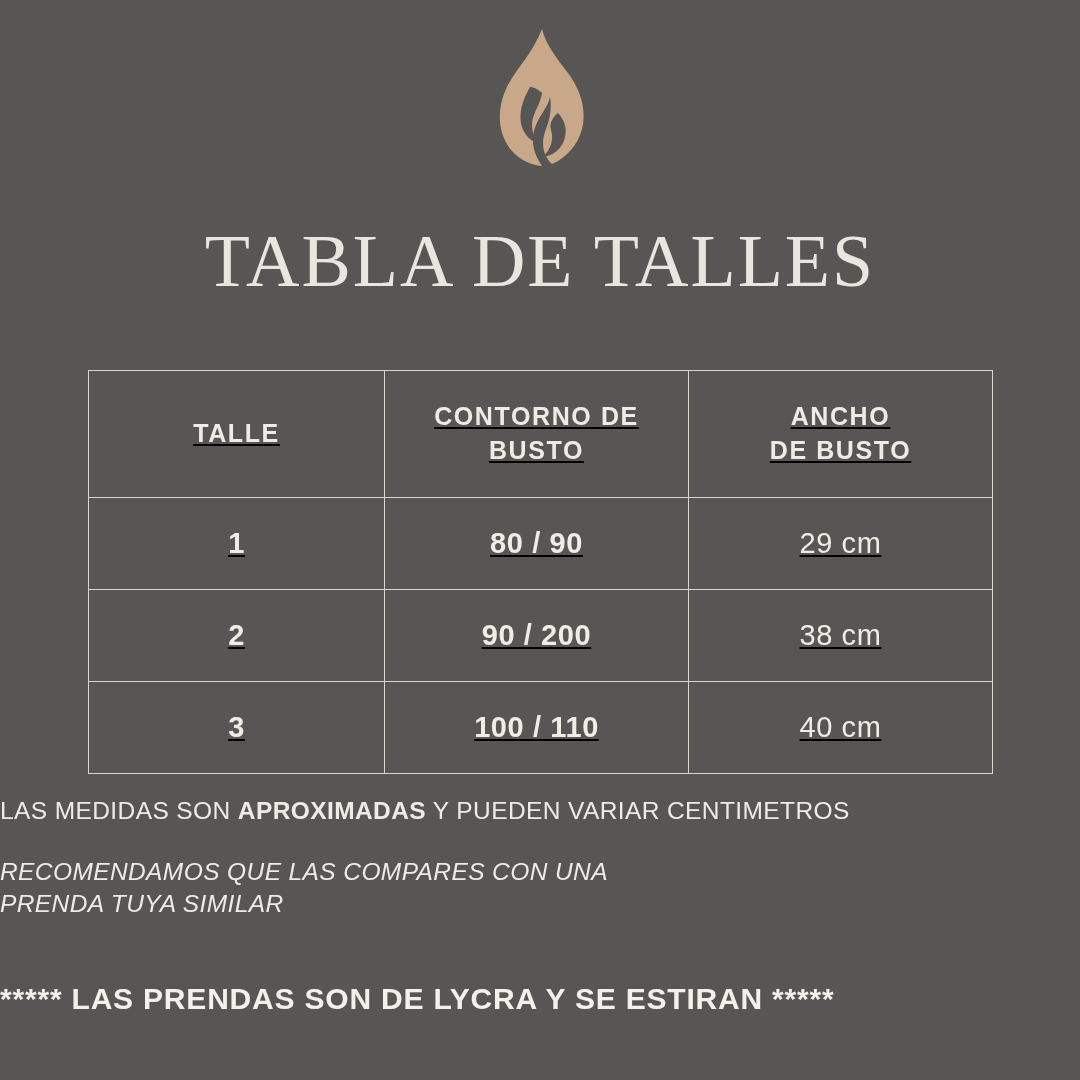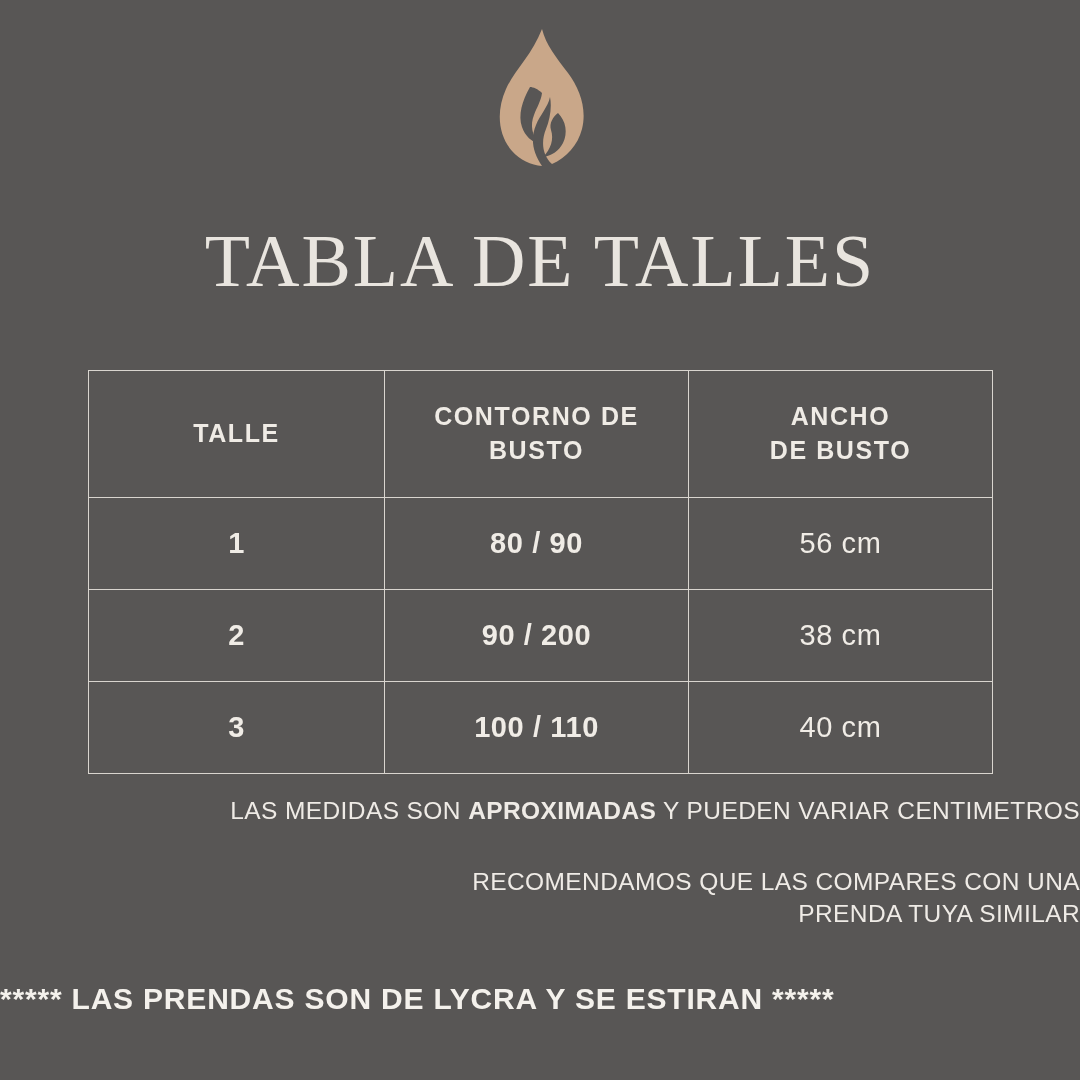--- a/index.html
+++ b/index.html
@@ -49,20 +49,21 @@
   }
 
   
   .table {
     position: absolute;
     left: 88px;
     top: 370px;
     width: 904px;
     border-collapse: collapse;
     table-layout: fixed;
+    text-decoration: underline;
   }
   .table td, .table th {
     border: 1px solid #d9d5cf;
     padding: 0;
     text-align: center;
     vertical-align: middle;
     color: #f0ece6;
   }
   .col-talle   { width: 296px; }
   .col-contorno{ width: 304px; }
@@ -83,30 +84,30 @@
   }
   .cell-bold { font-weight: bold; color: #f2eee9; }
   .cell-light { font-weight: 400; color: #d6d2cc; font-size: 27px; }
 
   
   .notes {
     position: absolute;
     left: 0;
     top: 795px;
     width: 100%;
-    text-align: right;
+    text-align: left;
     color: #efebe6;
   }
   .note-block {
     font-size: 24.5px;
     line-height: 1.28;
     letter-spacing: 0.4px;
     font-weight: 400;
   }
-  .note-block.second { margin-top: 40px; }
+  .note-block.second { margin-top: 30px; font-style: italic; }
   .note-block b { font-weight: bold; }
 
   .footer {
     position: absolute;
     left: 0;
     top: 982px;
     width: 100%;
     text-align: left;
     font-size: 30px;
     font-weight: bold;
@@ -147,21 +148,21 @@
         <th>
           <span>ANCHO</span><br>
           <span>DE BUSTO</span>
         </th>
       </tr>
     </thead>
     <tbody>
       <tr class="body-row">
         <td class="cell-bold">1</td>
         <td class="cell-bold">80 / 90</td>
-        <td class="cell-light">56 cm</td>
+        <td class="cell-light">29 cm</td>
       </tr>
       <tr class="body-row">
         <td class="cell-bold">2</td>
         <td class="cell-bold">90 / 200</td>
         <td class="cell-light">38 cm</td>
       </tr>
       <tr class="body-row">
         <td class="cell-bold">3</td>
         <td class="cell-bold">100 / 110</td>
         <td class="cell-light">40 cm</td>

